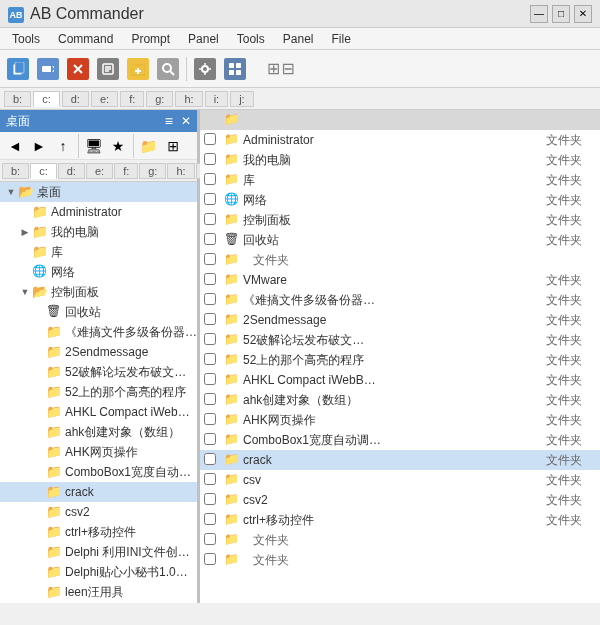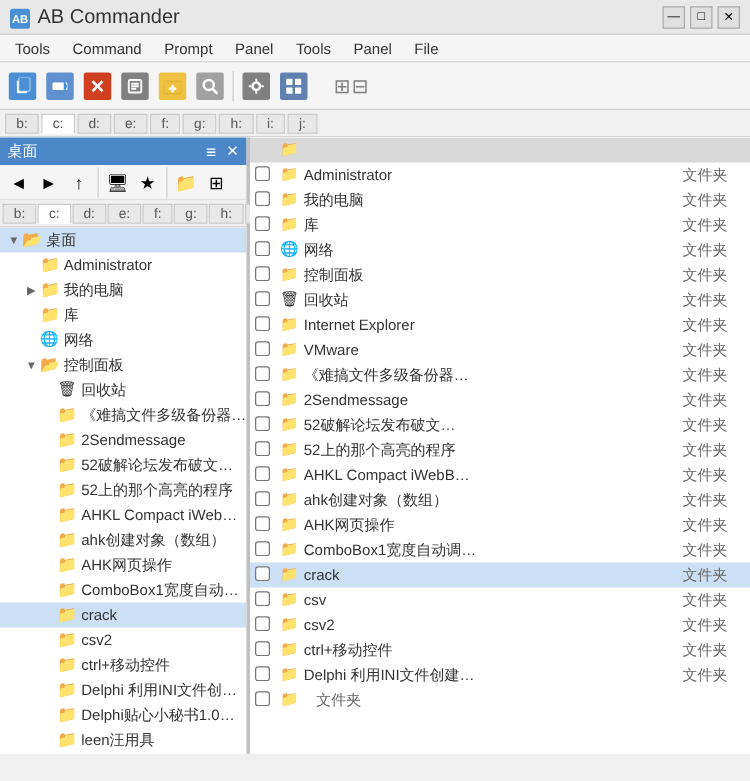--- a/index.html
+++ b/index.html
@@ -633,21 +633,20 @@
       </div>
       <div class="file-row">
         <div class="file-check"><input type="checkbox" style="width: 12px; height: 12px;"></div>
         <span class="file-icon">🗑</span>
         <span class="file-name">回收站</span>
         <span class="file-type">文件夹</span>
       </div>
       <div class="file-row">
         <div class="file-check"><input type="checkbox" style="width: 12px; height: 12px;"></div>
         <span class="file-icon">📁</span>
-        <span class="file-name">Internet Explorer</span>
         <span class="file-type">文件夹</span>
       </div>
       <div class="file-row">
         <div class="file-check"><input type="checkbox" style="width: 12px; height: 12px;"></div>
         <span class="file-icon">📁</span>
         <span class="file-name">VMware</span>
         <span class="file-type">文件夹</span>
       </div>
       <div class="file-row">
         <div class="file-check"><input type="checkbox" style="width: 12px; height: 12px;"></div>
@@ -717,21 +716,20 @@
       </div>
       <div class="file-row">
         <div class="file-check"><input type="checkbox" style="width: 12px; height: 12px;"></div>
         <span class="file-icon">📁</span>
         <span class="file-name">ctrl+移动控件</span>
         <span class="file-type">文件夹</span>
       </div>
       <div class="file-row">
         <div class="file-check"><input type="checkbox" style="width: 12px; height: 12px;"></div>
         <span class="file-icon">📁</span>
-        <span class="file-name">Delphi 利用INI文件创建…</span>
         <span class="file-type">文件夹</span>
       </div>
       <div class="file-row">
         <div class="file-check"><input type="checkbox" style="width: 12px; height: 12px;"></div>
         <span class="file-icon">📁</span>
         <span class="file-type">文件夹</span>
       </div>
     </div>
   </div>
 </div>

